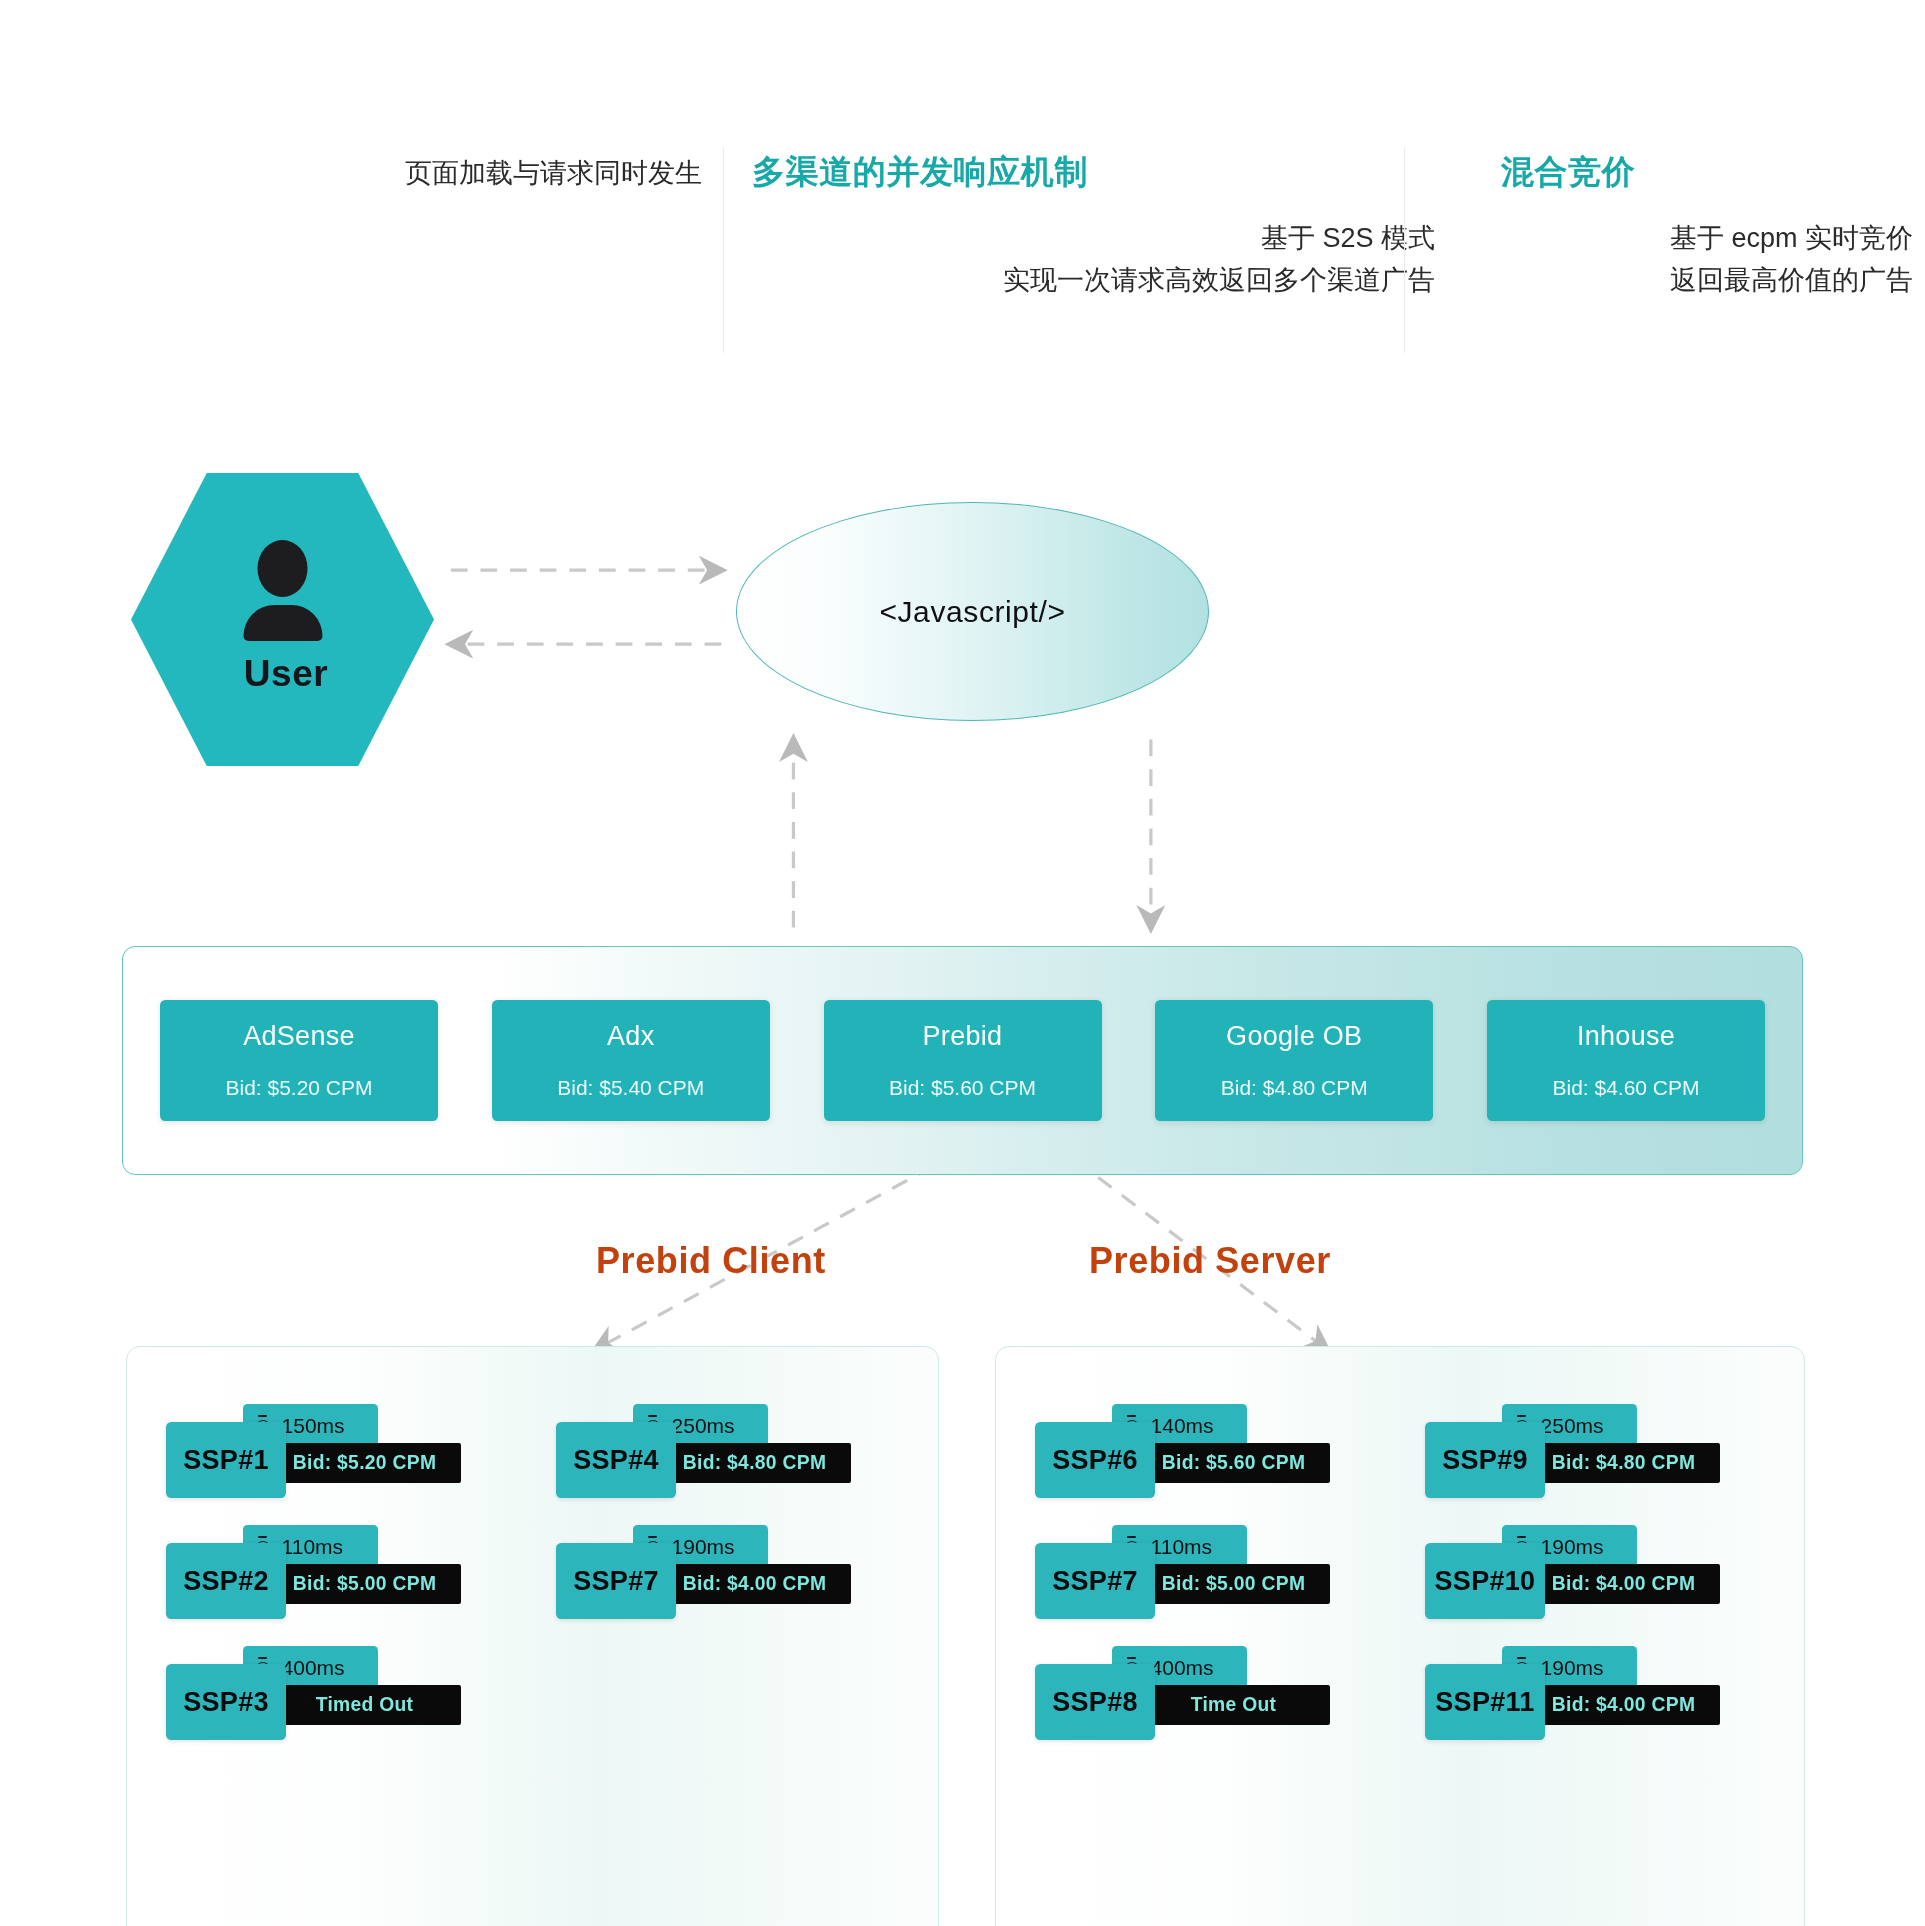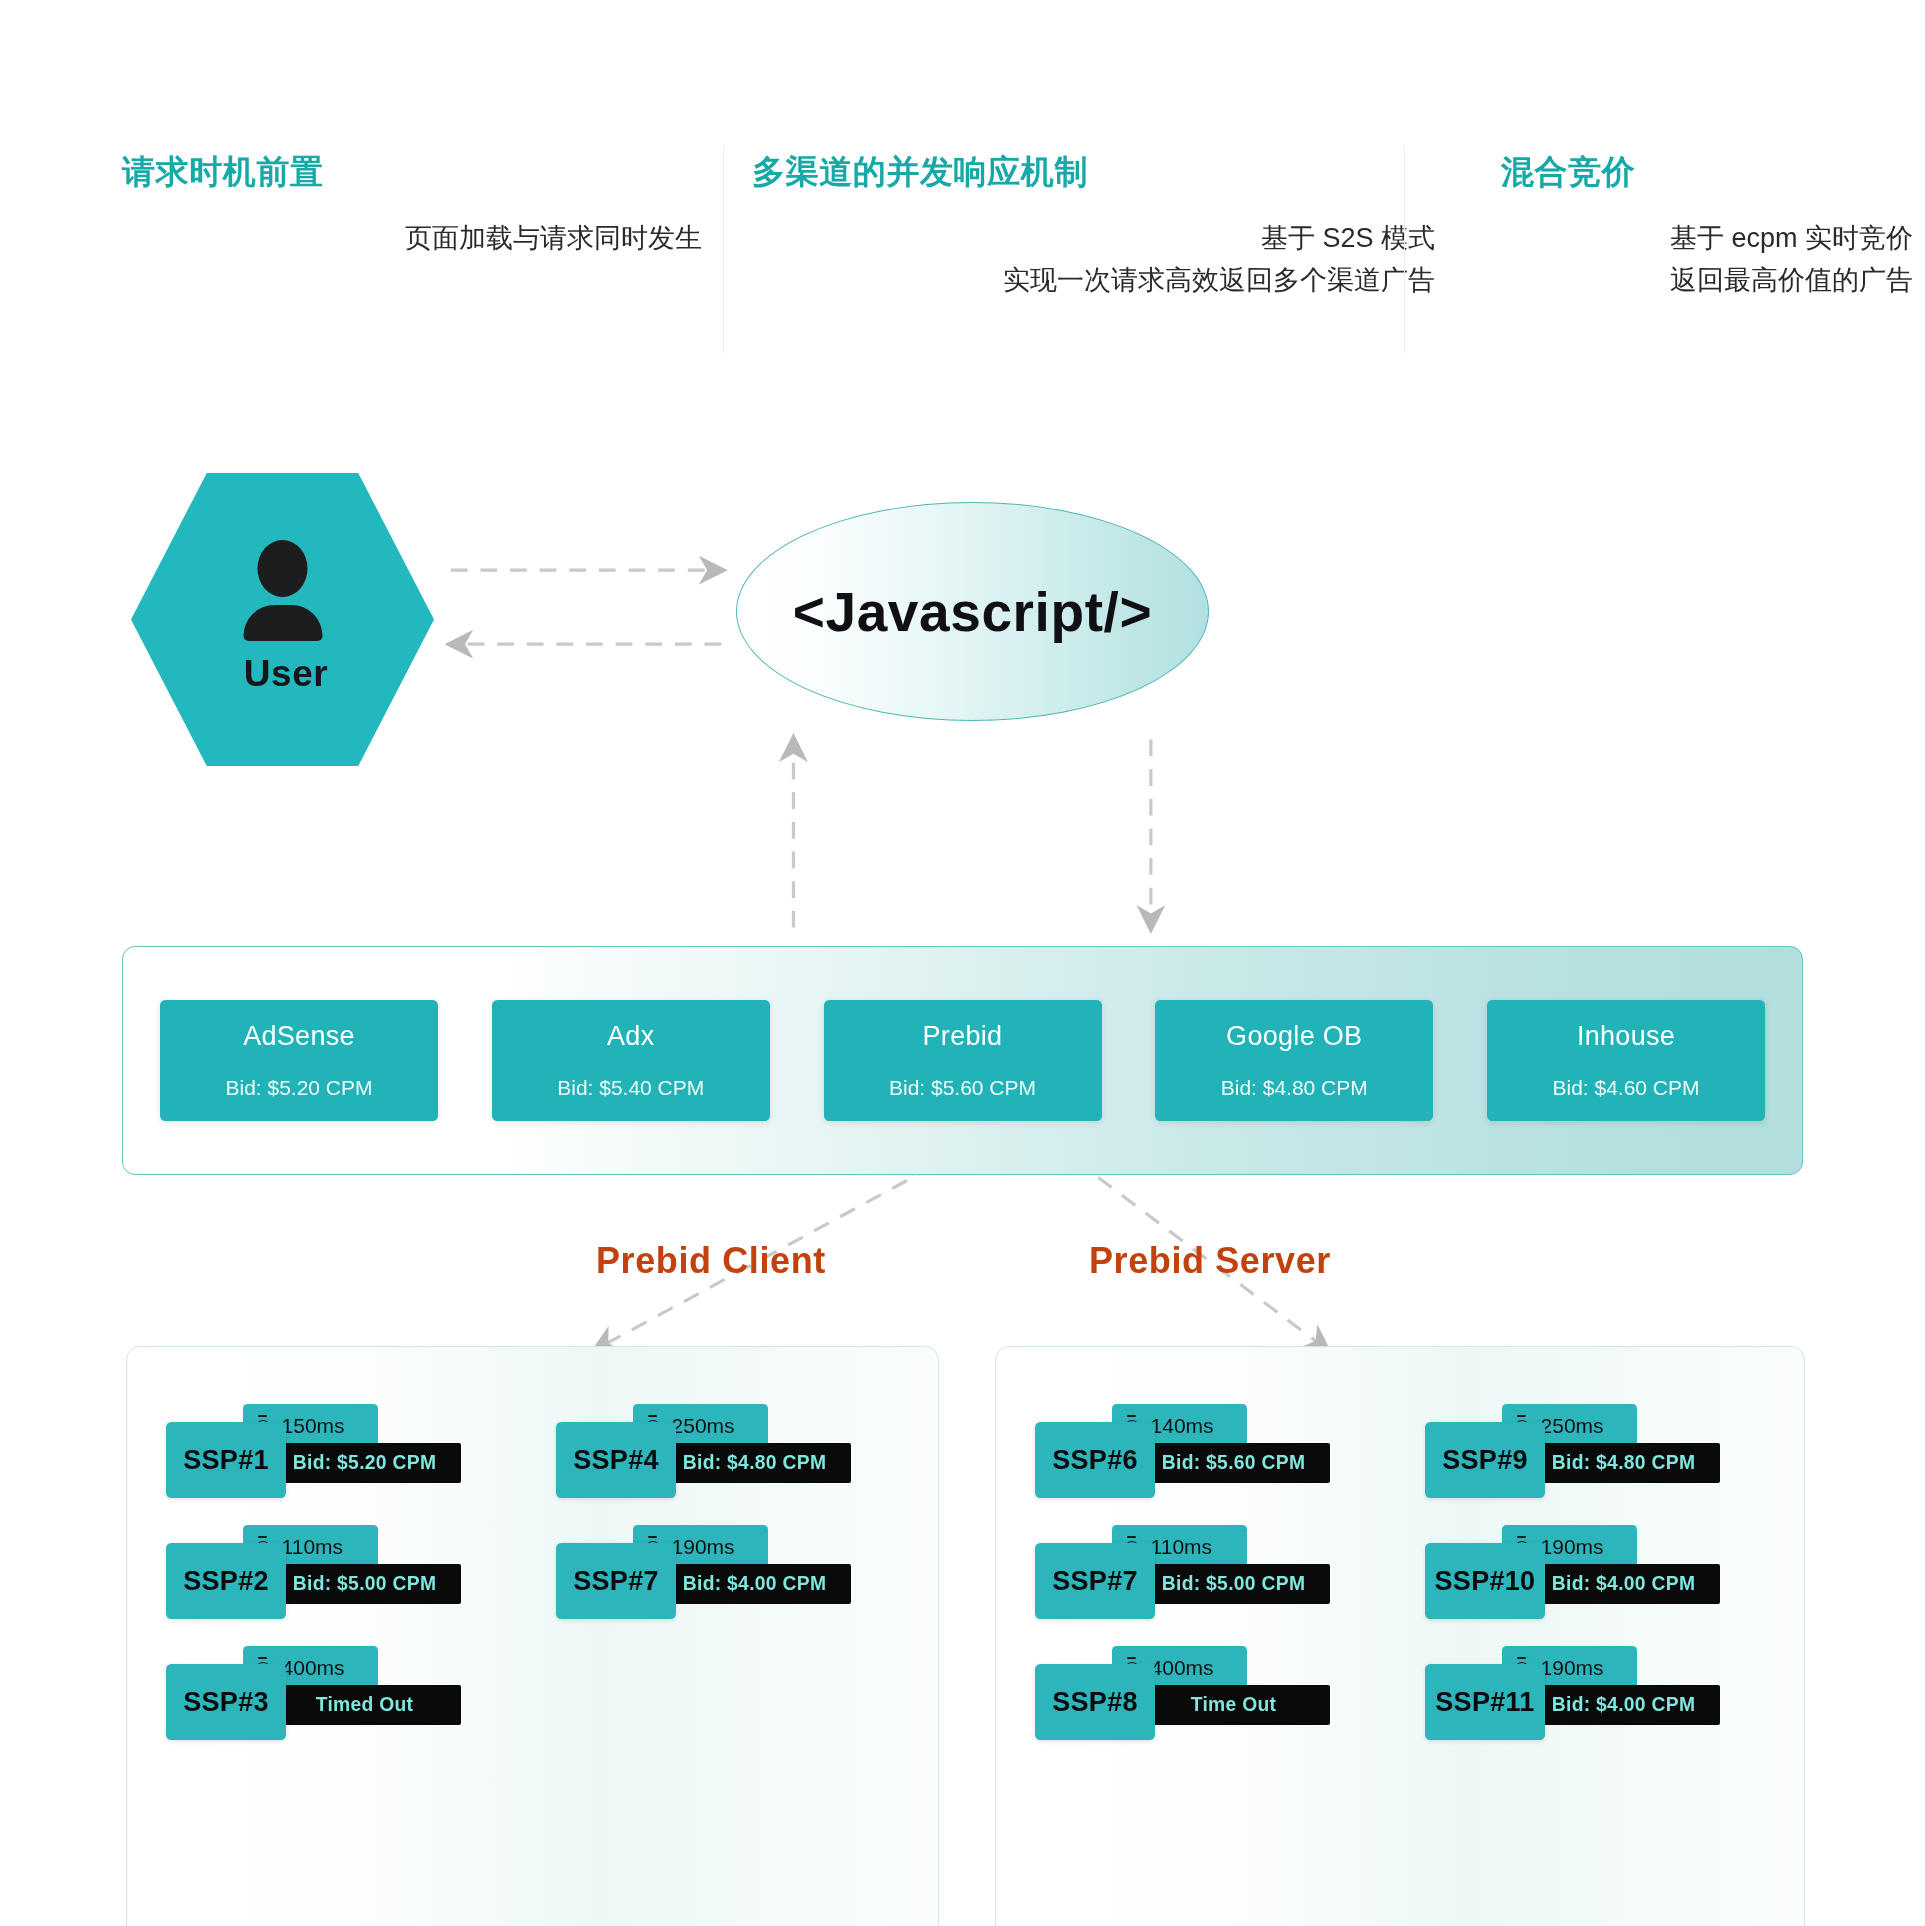--- a/index.html
+++ b/index.html
@@ -93,22 +93,22 @@
     border-radius: 50%;
     border: 1.3px solid #4FB6B6;
     background: linear-gradient(to right,
        #ffffff 0%, #fbfefe 16%, #eef9f9 34%, #dff3f3 52%,
        #cfeded 68%, #bfe6e6 84%, #b2e1e1 100%);
     display: flex;
     align-items: center;
     justify-content: center;
   }
   #js-label {
-    font-size: 55px;
-    font-weight: bold;
+    font-size: 30px;
+    font-weight: normal;
     color: #101014;
     letter-spacing: 0.6px;
     white-space: nowrap;
   }
 
   
   #connectors {
     position: absolute;
     left: 0; top: 0;
     width: 1925px; height: 1926px;
@@ -268,21 +268,20 @@
     letter-spacing: 0.3px;
     white-space: nowrap;
   }
 </style>
 </head>
 <body>
 
 <div id="header-row">
 
   <div class="feature-col c0">
-    <div class="feature-title">请求时机前置</div>
     <div class="feature-lines">
       <div class="ln">页面加载与请求同时发生</div>
     </div>
   </div>
 
   <div class="col-divider d1"></div>
 
   <div class="feature-col c1">
     <div class="feature-title">多渠道的并发响应机制</div>
     <div class="feature-lines">

